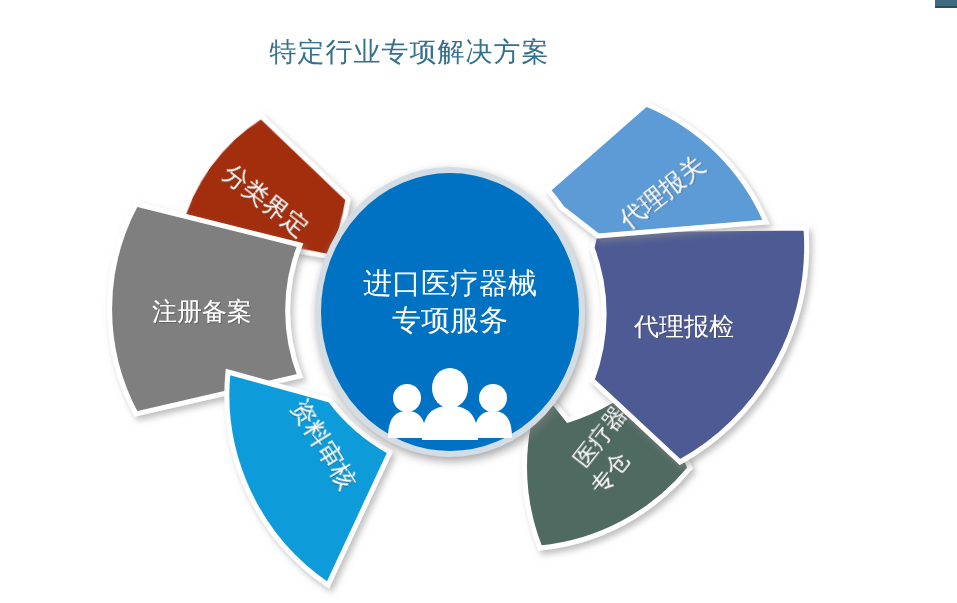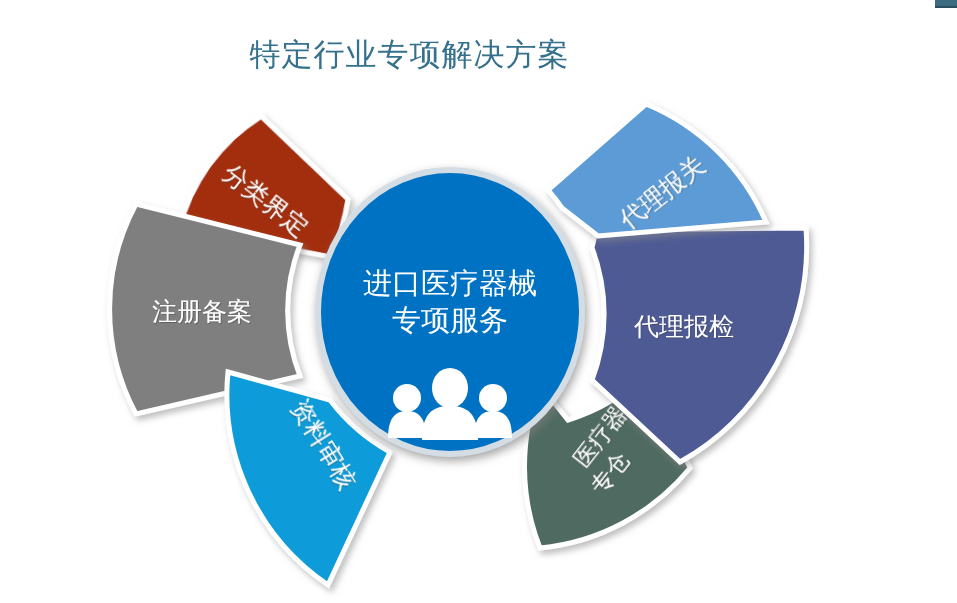--- a/index.html
+++ b/index.html
@@ -34,21 +34,21 @@
   #diagram {
     position: absolute;
     left: 0; top: 0;
   }
   .diagram-title {
     position: absolute;
     left: 0;
     top: 36px;
     width: 819px;
     text-align: center;
-    font-size: 31px;
+    font-size: 27px;
     color: #35718d;
     letter-spacing: 1px;
     line-height: 1.2;
     white-space: nowrap;
   }
   .petal-label {
     fill: #ffffff;
     font-family: "Liberation Sans", "DejaVu Sans", sans-serif;
     font-size: 25px;
     text-anchor: middle;

